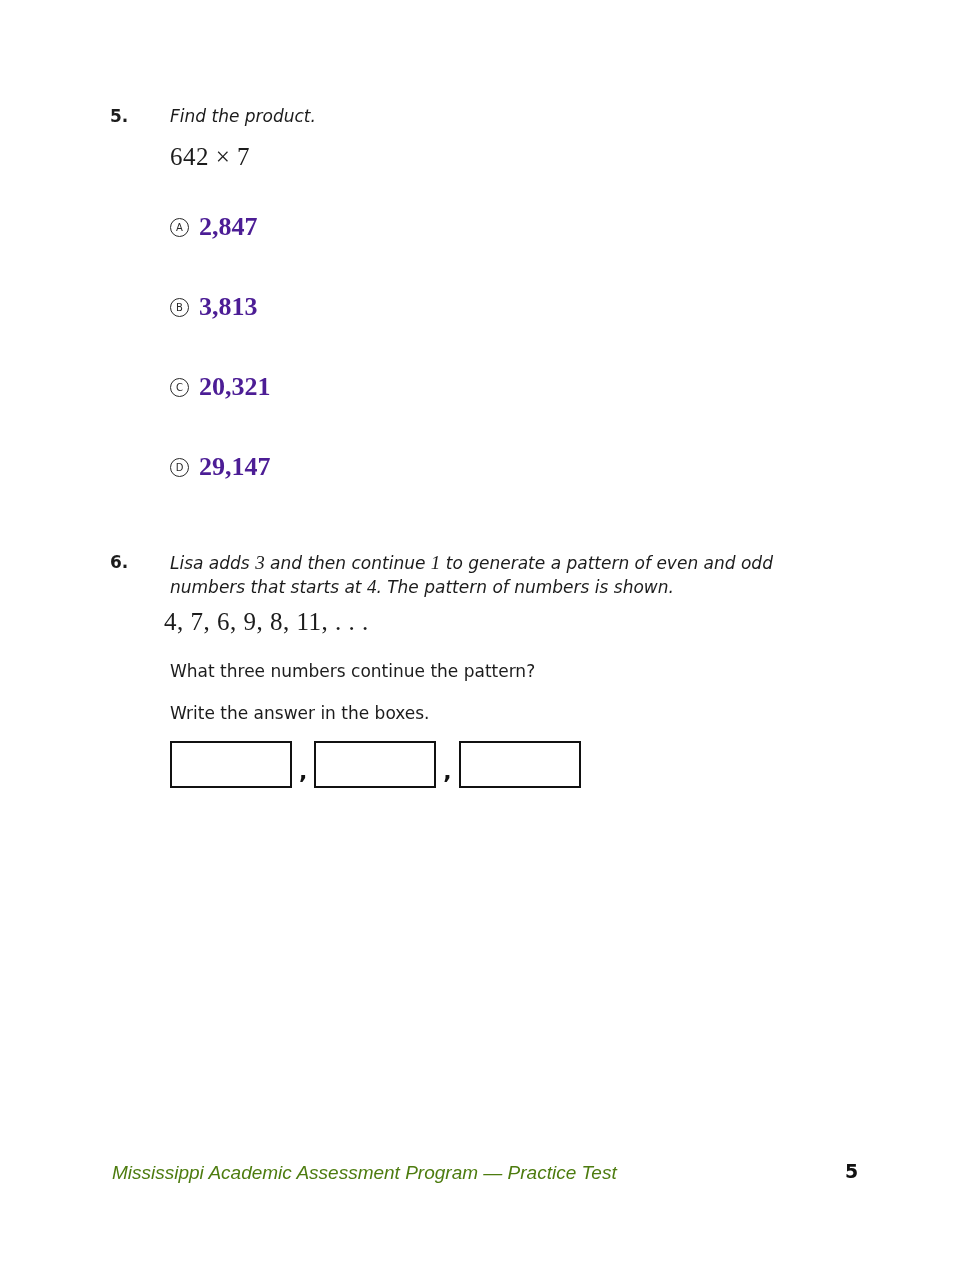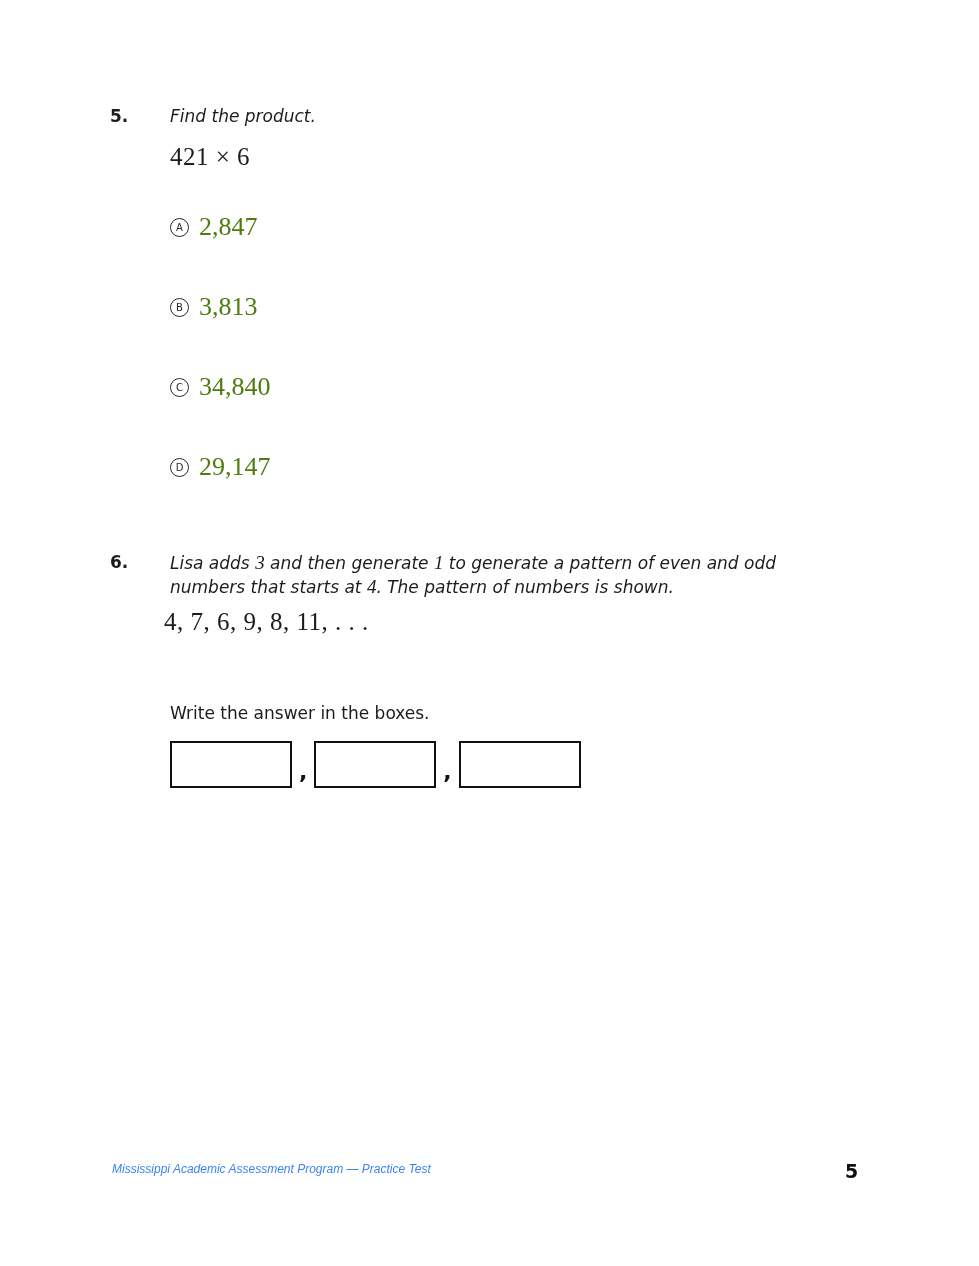--- a/index.html
+++ b/index.html
@@ -67,21 +67,22 @@
     font-size: 10px;
     font-family: "DejaVu Sans", sans-serif;
     color: #2a2a2a;
     box-sizing: border-box;
     margin-right: 10px;
     flex: 0 0 19px;
   }
   .choice-value {
     font-family: "Liberation Serif", serif;
     font-size: 26px;
-    color: #4d7c0f;
+    color: #4c1d95;
+    font-weight: bold;
   }
 
   .pattern {
     font-family: "Liberation Serif", serif;
     font-size: 25px;
     letter-spacing: 0.5px;
   }
   .sub-prompt {
     font-size: 17px;
     line-height: 23px;
@@ -109,68 +110,69 @@
     margin: 0 7px;
     align-self: center;
     padding-top: 14px;
     color: #111;
   }
 
   
   .footer-title {
     font-family: "Liberation Sans", sans-serif;
     font-style: italic;
-    font-size: 12px;
-    color: #3b82f6;
+    font-size: 19px;
+    color: #4d7c0f;
   }
   .footer-page-num {
     font-family: "DejaVu Sans", sans-serif;
     font-weight: bold;
     font-size: 19px;
     color: #111;
   }
 </style>
 </head>
 <body>
 
 <div class="page">
 
   <div class="abs q-row" style="left:110px; top:105px; width:760px;">
     <span class="q-num">5.</span>
     <span class="q-text">Find the product.</span>
   </div>
 
-  <div class="abs expression" style="left:170px; top:143px;">421 × 6</div>
+  <div class="abs expression" style="left:170px; top:143px;">642 × 7</div>
 
   <div class="abs choices" style="left:170px; top:212px;">
     <div class="choice">
       <span class="bubble">A</span>
       <span class="choice-value">2,847</span>
     </div>
     <div class="choice">
       <span class="bubble">B</span>
       <span class="choice-value">3,813</span>
     </div>
     <div class="choice">
       <span class="bubble">C</span>
-      <span class="choice-value">34,840</span>
+      <span class="choice-value">20,321</span>
     </div>
     <div class="choice">
       <span class="bubble">D</span>
       <span class="choice-value">29,147</span>
     </div>
   </div>
 
   <div class="abs q-row" style="left:110px; top:551px; width:770px;">
     <span class="q-num">6.</span>
-    <span class="q-text" style="width:658px;"><span>Lisa adds </span><span class="serif-num">3</span><span> and then generate </span><span class="serif-num">1</span><span> to generate a pattern of even and odd numbers that starts at </span><span class="serif-num">4</span><span>. The pattern of numbers is shown.</span></span>
+    <span class="q-text" style="width:658px;"><span>Lisa adds </span><span class="serif-num">3</span><span> and then continue </span><span class="serif-num">1</span><span> to generate a pattern of even and odd numbers that starts at </span><span class="serif-num">4</span><span>. The pattern of numbers is shown.</span></span>
   </div>
 
   <div class="abs pattern" style="left:164px; top:608px;">4, 7, 6, 9, 8, 11, . . .</div>
 
+  <div class="abs sub-prompt" style="left:170px; top:660px;">What three numbers continue the pattern?</div>
 
   <div class="abs sub-prompt" style="left:170px; top:702px;">Write the answer in the boxes.</div>
 
   <div class="abs boxes-row" style="left:170px; top:741px;">
     <input class="answer-box" type="text" value="" style="">
     <span class="box-sep">,</span>
     <input class="answer-box" type="text" value="" style="">
     <span class="box-sep">,</span>
     <input class="answer-box" type="text" value="" style="">
   </div>

